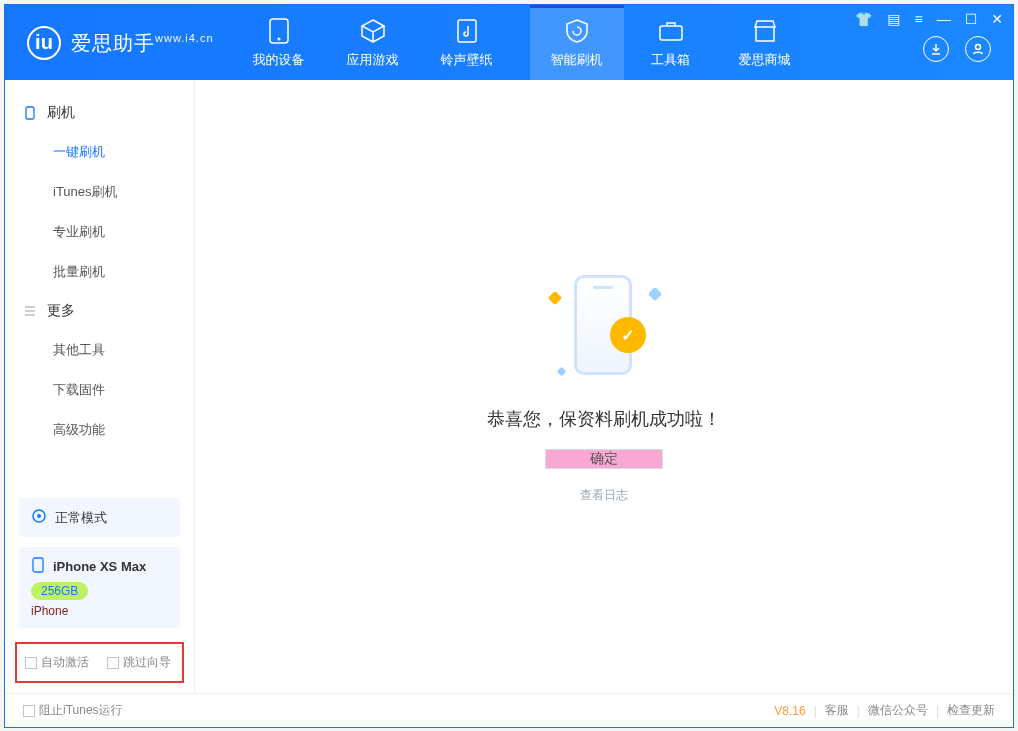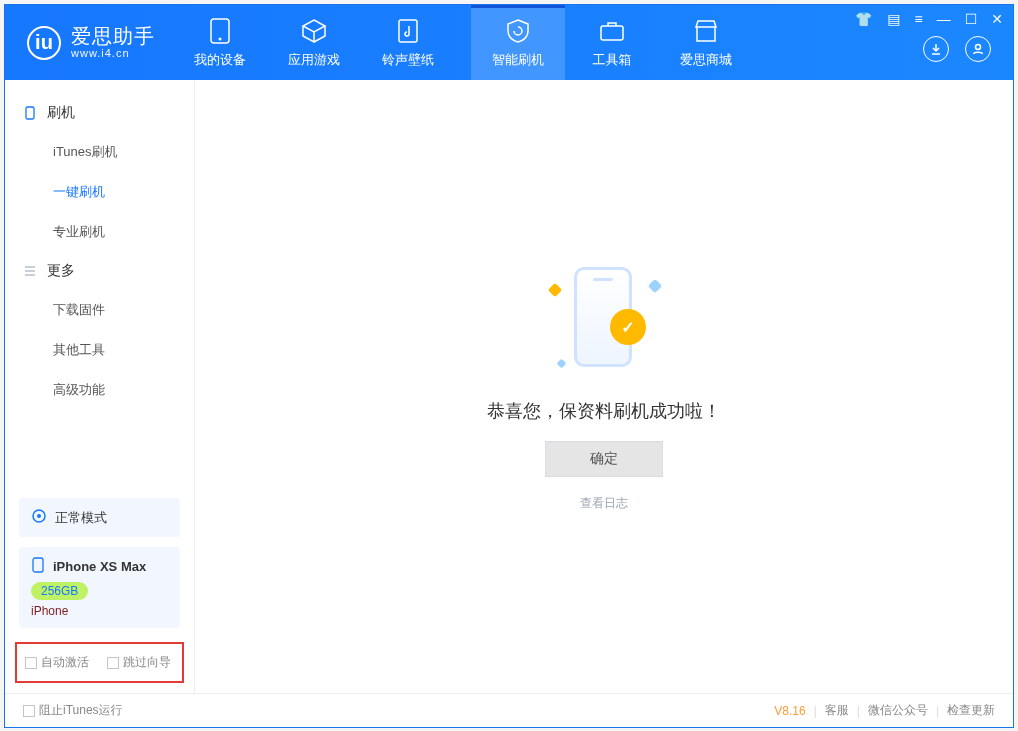--- a/index.html
+++ b/index.html
@@ -1,21 +1,21 @@
 <!DOCTYPE html>
 <html><head>
 <meta charset="utf-8">
 <style>
 * { margin: 0; padding: 0; box-sizing: border-box; font-family: "Microsoft YaHei", Arial, sans-serif; }
 body { background: #f5f5f5; display: flex; justify-content: center; align-items: flex-start; padding: 4px; }
 .window { width: 1012px; height: 724px; border: 1px solid #1a73e8; background: #fff; display: flex; flex-direction: column; overflow: hidden; }
 .titlebar { height: 75px; background: linear-gradient(to right, #1677ff, #1b87ff); display: flex; align-items: center; color: #fff; position: relative; }
 .brand { display: flex; align-items: center; padding: 0 18px 0 22px; }
 .brand-logo { width: 34px; height: 34px; border: 2px solid #fff; border-radius: 50%; display: flex; align-items: center; justify-content: center; font-weight: bold; font-size: 20px; margin-right: 10px; }
-.brand-text { display: flex; flex-direction: column; line-height: 1.1; }
+.brand-text { display: flex; flex-direction: row; line-height: 1.1; }
 .brand-title { font-size: 20px; font-weight: 500; letter-spacing: 1px; }
 .brand-url { font-size: 11px; letter-spacing: 1px; opacity: 0.95; }
 .topnav { display: flex; height: 100%; }
 .topnav-item { width: 94px; display: flex; flex-direction: column; align-items: center; justify-content: center; font-size: 13px; cursor: pointer; position: relative; }
 .topnav-item.active { background: rgba(255,255,255,0.18); margin-left: 16px; }
 .topnav-item.active::before { content:""; position:absolute; top:0; left:0; right:0; height:3px; background:#1254d8; }
 .topnav-icon { width: 28px; height: 28px; margin-bottom: 6px; display:flex; align-items:center; justify-content:center; }
 .win-controls { position: absolute; top: 6px; right: 10px; display: flex; gap: 14px; font-size: 14px; }
 .win-controls span { cursor: pointer; opacity: 0.95; }
 .user-controls { position: absolute; bottom: 18px; right: 22px; display: flex; gap: 16px; }
@@ -38,21 +38,21 @@
 .main { flex:1; position:relative; display:flex; flex-direction:column; align-items:center; justify-content:center; gap:18px; }
 .success-ill { width:120px; height:120px; position:relative; }
 .phone { position:absolute; left:30px; top:6px; width:58px; height:100px; border:3px solid #cfe3ff; border-radius:10px; background:linear-gradient(#fff,#eef5ff); }
 .phone::before { content:""; position:absolute; top:8px; left:50%; transform:translateX(-50%); width:20px; height:3px; background:#cfe3ff; border-radius:2px; }
 .check { position:absolute; left:66px; top:48px; width:36px; height:36px; background:#ffba00; border-radius:50%; display:flex; align-items:center; justify-content:center; color:#fff; font-weight:bold; }
 .spark { position:absolute; width:10px; height:10px; background:#ffba00; transform:rotate(45deg); border-radius:2px; }
 .spark.a { left:6px; top:24px; }
 .spark.b { right:4px; top:20px; background:#9bd2ff; }
 .spark.c { left:14px; bottom:14px; background:#9bd2ff; width:7px; height:7px; }
 .success-text { font-size:18px; color:#333; font-weight:500; }
-.ok-btn { border:1px solid #d8dde5; background:#e5e5e5; padding:8px 44px; font-size:14px; color:#555; cursor:pointer; }
+.ok-btn { border:1px solid #d8dde5; background:#f9a8d4; padding:0 44px; font-size:14px; color:#555; cursor:pointer; }
 .log-link { font-size:12px; color:#9aa4b2; cursor:pointer; }
 .statusbar { height:34px; border-top:1px solid #eee; display:flex; align-items:center; padding:0 18px; font-size:12px; color:#888; gap:12px; }
 .statusbar .left { display:flex; align-items:center; gap:6px;justify-content:center; }
 .statusbar .right { margin-left:auto; display:flex; align-items:center; gap:8px; }
 .version { color:#ff9a3a; }
 .divider { color:#ddd; }
 .status-link { color:#888; cursor:pointer; }
 </style>
 </head>
 <body>
@@ -147,32 +147,33 @@
   </div>
 
   <div class="body">
     <div class="sidebar">
       <div class="side-group-title">
         <span class="hicon"><svg width="14" height="14" viewBox="0 0 14 14">
               <rect x="3" y="1" width="8" height="12" rx="1.5" stroke="#1677ff" stroke-width="1.3" fill="none"></rect>
             </svg></span>
         <span>刷机</span>
       </div>
+      <div class="side-item active">一键刷机</div>
       <div class="side-item">iTunes刷机</div>
-      <div class="side-item active">一键刷机</div>
       <div class="side-item">专业刷机</div>
+      <div class="side-item">批量刷机</div>
 
       <div class="side-group-title">
         <span class="hicon"><svg width="14" height="14" viewBox="0 0 14 14">
               <path d="M2 3 H12 M2 7 H12 M2 11 H12" stroke="#b8c0cc" stroke-width="1.5"></path>
             </svg></span>
         <span>更多</span>
       </div>
+      <div class="side-item">其他工具</div>
       <div class="side-item">下载固件</div>
-      <div class="side-item">其他工具</div>
       <div class="side-item">高级功能</div>
 
       <div class="side-spacer"></div>
 
       <div class="device-cards">
         <div class="card">
           <div class="card-row">
             <span><svg width="16" height="16" viewBox="0 0 16 16">
                   <circle cx="8" cy="8" r="6" stroke="#1677ff" stroke-width="1.5" fill="none"></circle>
                   <circle cx="8" cy="8" r="2" fill="#1677ff"></circle>

